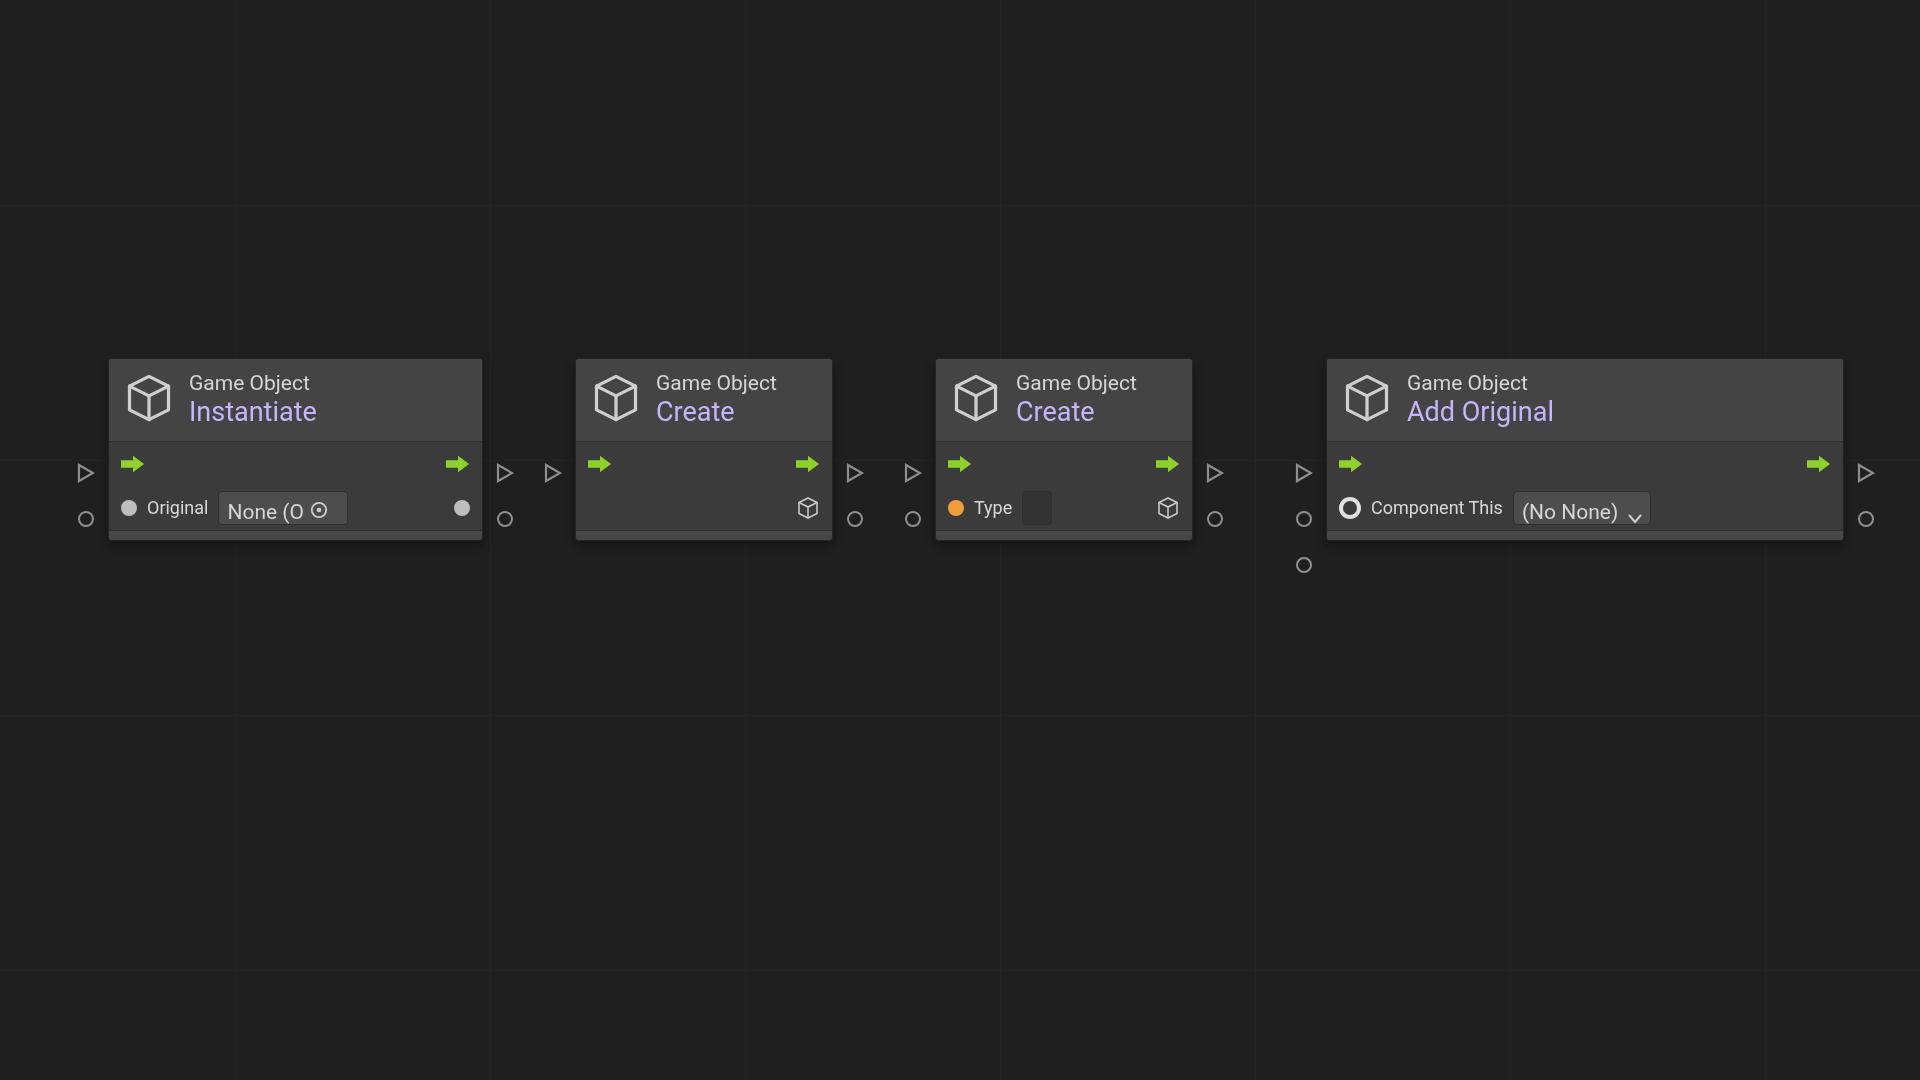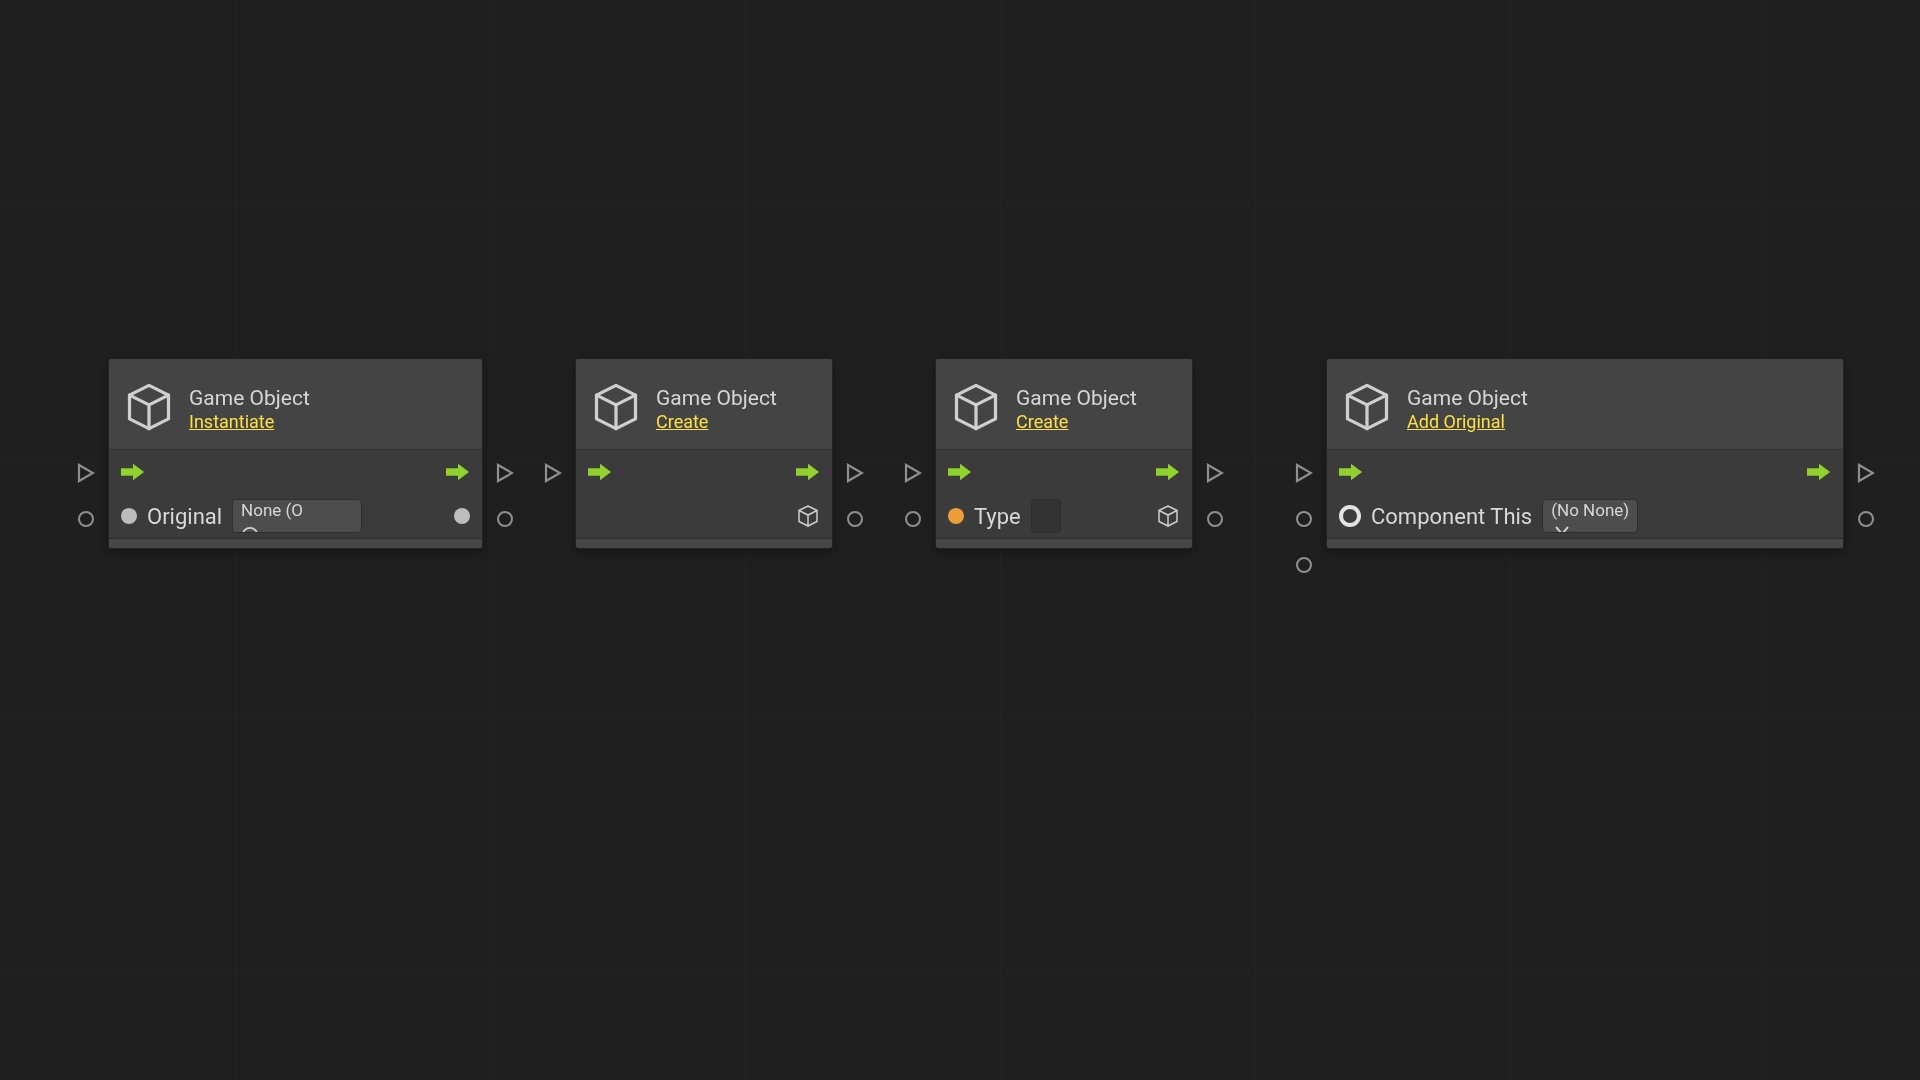--- a/index.html
+++ b/index.html
@@ -25,59 +25,58 @@
     position: absolute;
     background: #3f3f3f;
     border: 1px solid #232323;
     border-radius: 3px;
     box-shadow: 0 4px 10px rgba(0,0,0,0.35);
   }
   .node-header {
     display: flex;
     align-items: center;
     gap: 14px;
-    padding: 22px 18px 12px 14px;
+    padding: 12px 18px 12px 14px;
     background: #444444;
     border-bottom: 1px solid #303030;
     border-radius: 3px 3px 0 0;
   }
   .cube-icon { flex: 0 0 auto; }
   .header-text { display: flex; flex-direction: column; line-height: 1.2; }
   .header-category { font-size: 21px; color: #d6d6d6; font-weight: 400; }
-  .header-title    { font-size: 18px; color: #fde047; font-weight: 400; text-decoration: underline; }
+  .header-title    { font-size: 27px; color: #c4b5fd; font-weight: 400; }
 
   .node-body { padding: 0; background: #3b3b3b; }
   .row {
     display: flex; align-items: center; justify-content: space-between;
     padding: 4px 12px;
     min-height: 44px;
   }
   .left-slot, .right-slot { display: flex; align-items: center; gap: 10px; }
   .node-footer { height: 10px; background: #474747; border-top: 1px solid #2f2f2f; border-radius: 0 0 3px 3px;}
 
-  .label { font-size: 22px; color: #d8d8d8; }
+  .label { font-size: 18px; color: #d8d8d8; }
 
   .arrow-green {
     width: 24px; height: 20px; display: inline-flex; align-items: center; justify-content: center;
   }
   .arrow-green svg path { fill: #8fd12d; }
 
   .field {
     background: #4d4d4d;
     border: 1px solid #2e2e2e;
     border-radius: 4px;
     height: 34px;
-    display: inline-flex; align-items: flex-start;
+    display: inline-flex; align-items: flex-end;
     padding: 0 8px;
     gap: 6px;
     color: #d6d6d6;
-    font-size: 17px;
+    font-size: 21px;
     white-space: nowrap;
     overflow: hidden;
-    flex-direction: column;
   }
   .field.small-empty { width: 30px; padding: 0; background: #333333; }
   .field .target-icon { flex: 0 0 auto; }
 
   .dot     { width: 16px; height: 16px; border-radius: 50%; background: #bdbdbd; }
   .dot-orange { background: #ef9d3b; }
   .ring    { width: 22px; height: 22px; border-radius: 50%; border: 4px solid #e2e2e2; }
 
   
   .port {

